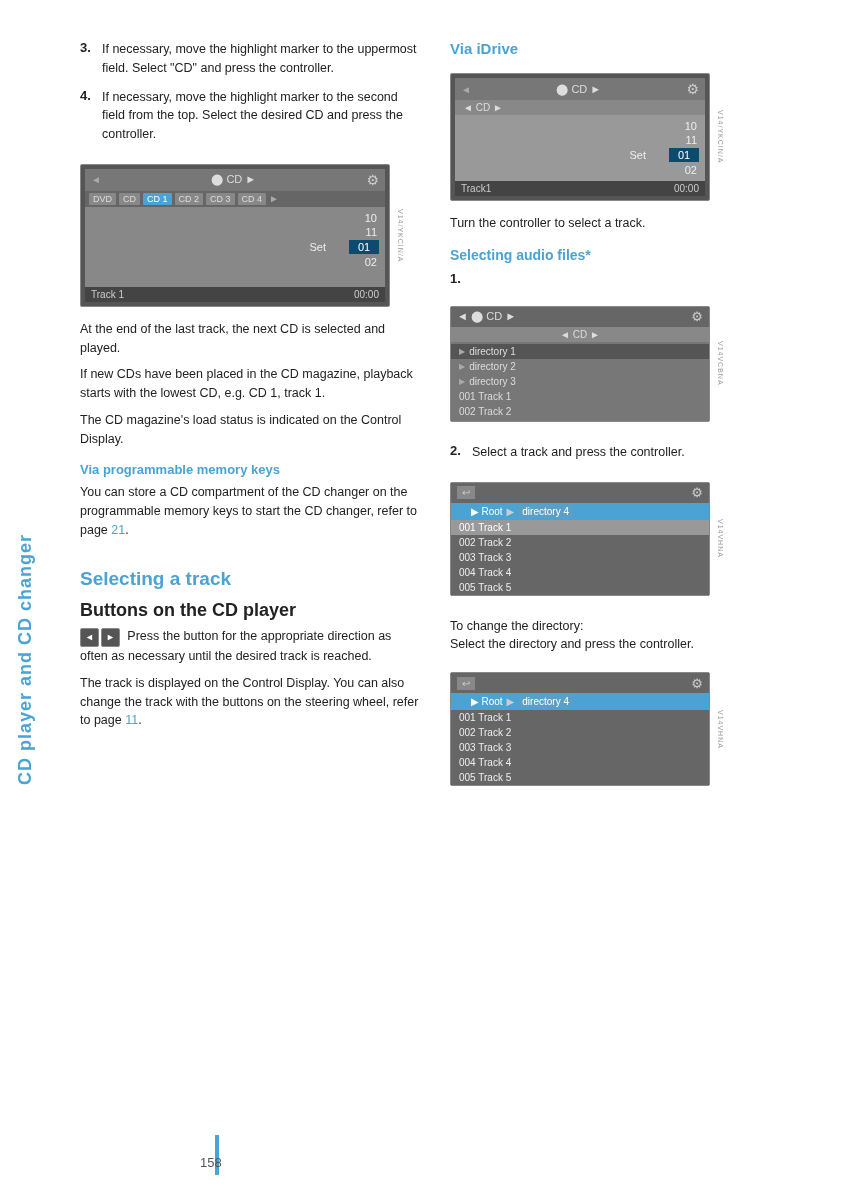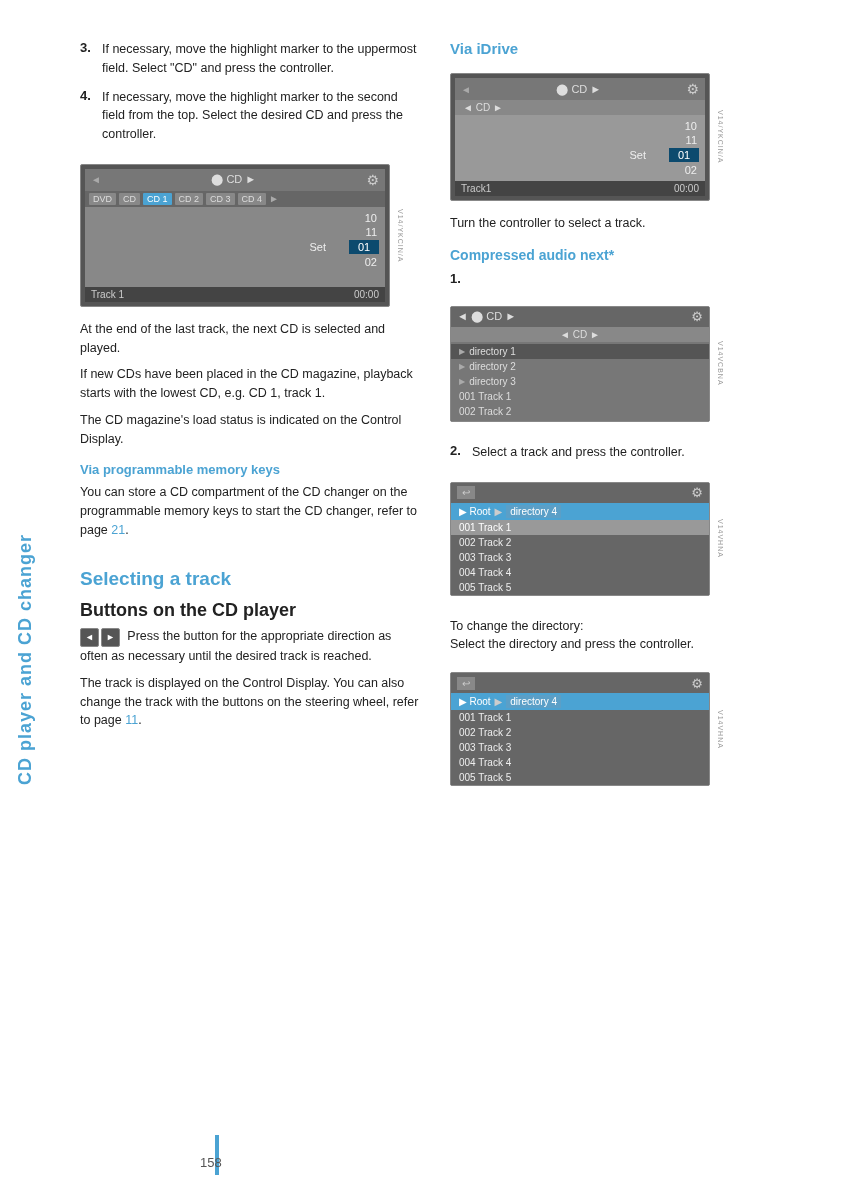--- a/index.html
+++ b/index.html
@@ -250,21 +250,21 @@
     .back-btn {
       background: #888;
       color: #ccc;
       font-size: 10px;
       padding: 1px 5px;
     }
     .breadcrumb-row {
       background: #4ba3d3;
       display: flex;
       align-items: center;
-      padding: 2px 8px;
+      padding: 2px 20px;
       gap: 4px;
     }
     .breadcrumb-item {
       color: #fff;
       font-size: 10px;
     }
     .breadcrumb-sep {
       color: #ccc;
       font-size: 10px;
     }
@@ -498,21 +498,21 @@
           </div>
         </div>
         <div class="screen-side-label">
           <span class="screen-side-text">V14/YKCIN/A</span>
         </div>
       </div>
 
       <p class="para">Turn the controller to select a track.</p>
 
       
-      <div class="compressed-heading">Compressed audio next*</div>
+      <div class="compressed-heading">Selecting audio files*</div>
 
       
       <div class="step">
         <span class="step-num">1.</span>
       </div>
 
       
       <div class="screen-wrap">
         <div class="screen-mockup narrow" style="padding:0;">
           <div class="dir-topbar">

